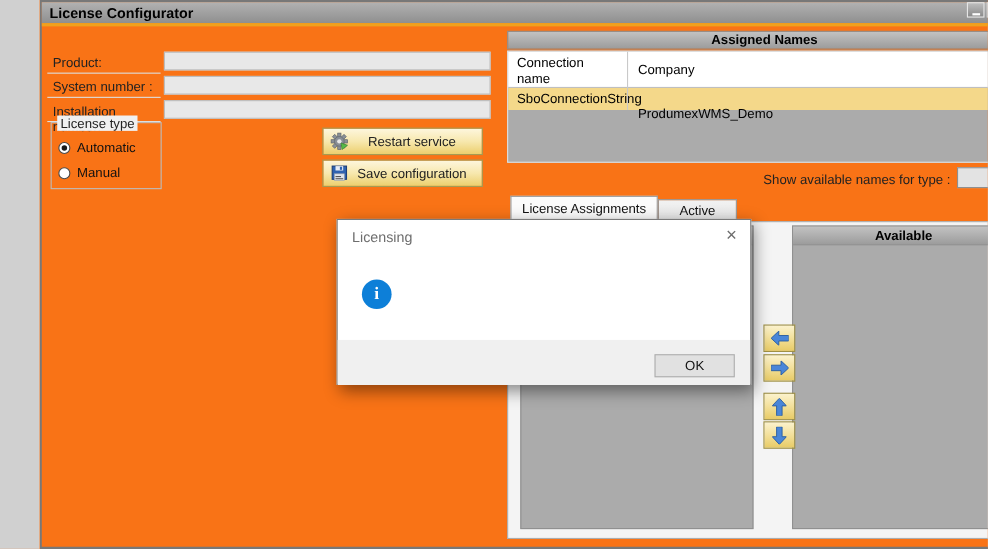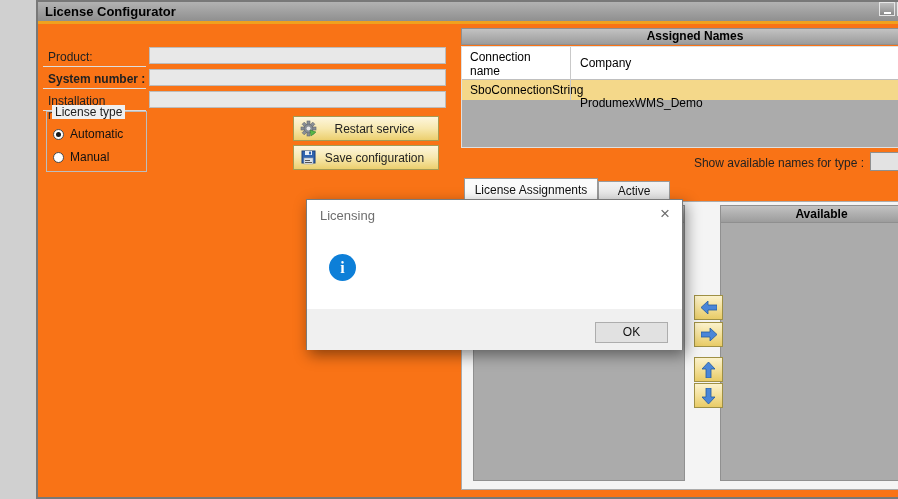--- a/index.html
+++ b/index.html
@@ -113,21 +113,21 @@
     <div class="win-btn">
         <div class="glyph-close">×</div>
       </div>
   </div>
   <div class="abs accent"></div>
 
 
   <div class="abs field-label" style="top:46px;">Product:</div>
   <input class="abs field-input" style="top: 47px;" readonly="" value="">
 
-  <div class="abs field-label" style="top:68px;font-weight:bold;">System number :</div>
+  <div class="abs field-label" style="top:68px;">System number :</div>
   <input class="abs field-input" style="top: 69px;" readonly="" value="">
 
   <div class="abs field-label" style="top:90px;">Installation number:</div>
   <input class="abs field-input" style="top: 91px;" readonly="" value="">
 
   <div class="abs groupbox">
     <span class="groupbox-legend">License type</span>
     <div class="radio-row checked" style="top:15px;">
       <span class="radio-circle">
           <span class="radio-dot"></span>

